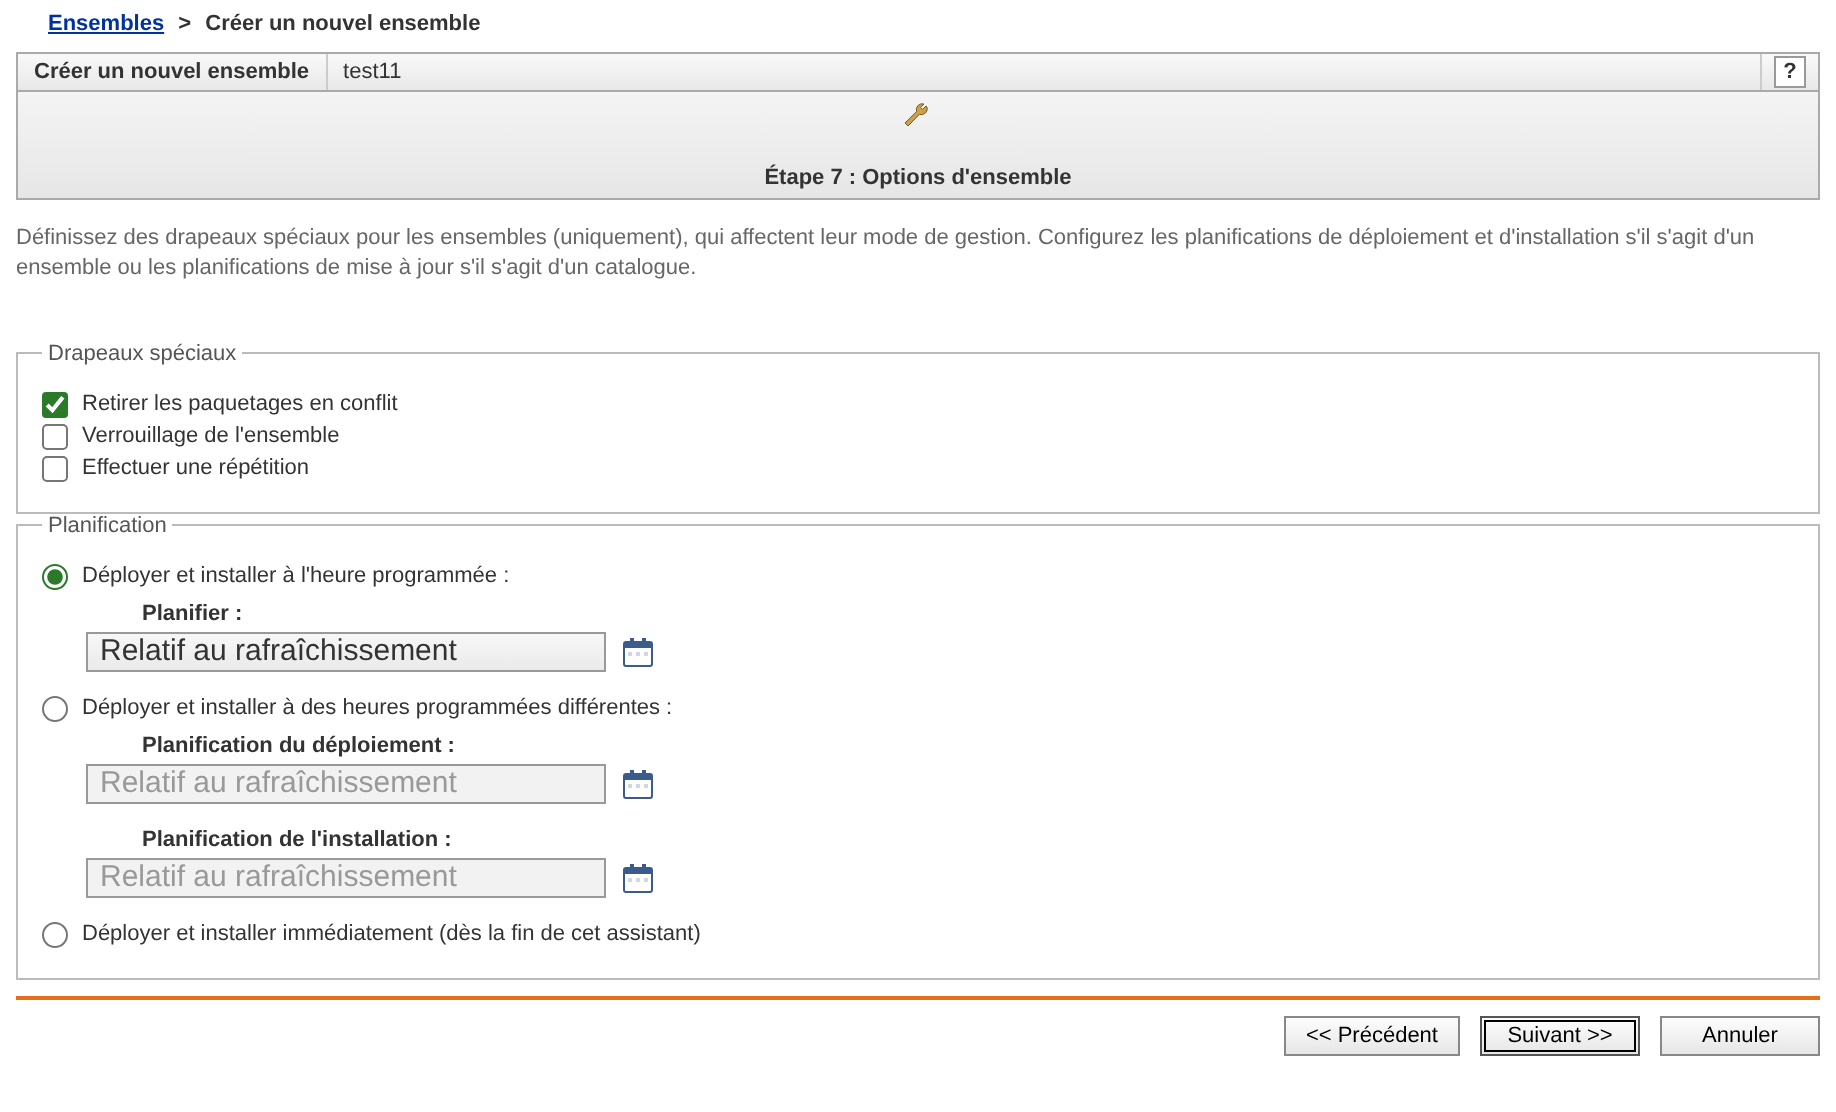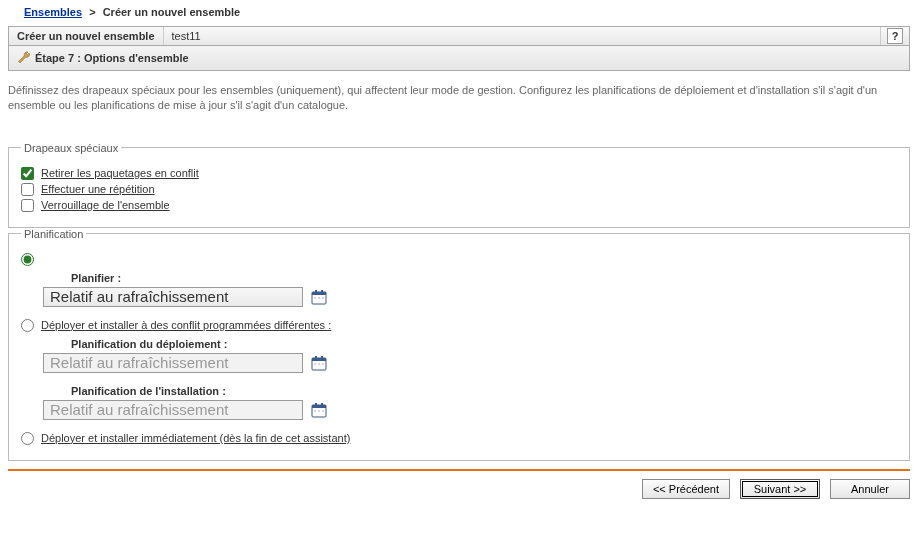--- a/index.html
+++ b/index.html
@@ -47,26 +47,27 @@
       font-size: 11px;
       line-height: 14px;
       text-align: center;
       cursor: pointer;
       color: #333;
       font-weight: bold;
     }
     .step-row {
       display: flex;
       align-items: center;
-      gap: 2px;
+      gap: 17px;
       padding: 4px 8px;
       border: 1px solid #aaa;
       border-top: none;
       background: linear-gradient(#f4f4f4, #e6e6e6);
       font-weight: bold;
+      flex-direction: column;
     }
     .tool-icon {
       width: 16px; height: 16px;
       display: inline-flex; align-items: center; justify-content: center;
     }
     .desc {
       margin: 12px 0 28px 0;
       color: #666;
       line-height: 1.4;
     }
@@ -78,21 +79,20 @@
     legend {
       color: #555;
       padding: 0 3px;
       font-size: 11px;
     }
     .opt-row {
       display: flex;
       align-items: flex-start;
       gap: 4px;
       margin: 3px 0;
-      text-decoration: underline;
     }
     .opt-row input[type="checkbox"],
     .opt-row input[type="radio"] {
       margin-right: 3px;
       accent-color: #2a7a2a;
     }
     .sub-block {
       margin: 6px 0 12px 22px;
     }
     .sub-label {
@@ -183,33 +183,34 @@
 <p class="desc">Définissez des drapeaux spéciaux pour les ensembles (uniquement), qui affectent leur mode de gestion. Configurez les planifications de déploiement et d'installation s'il s'agit d'un ensemble ou les planifications de mise à jour s'il s'agit d'un catalogue.</p>
 
 <fieldset>
   <legend>Drapeaux spéciaux</legend>
   <label class="opt-row">
     <input type="checkbox" checked="" style="">
     <span>Retirer les paquetages en conflit</span>
   </label>
   <label class="opt-row">
     <input type="checkbox" style="">
+    <span>Verrouillage de l'ensemble</span>
+  </label>
+  <label class="opt-row">
+    <input type="checkbox" style="">
     <span>Effectuer une répétition</span>
-  </label>
-  <label class="opt-row">
-    <input type="checkbox" style="">
-    <span>Verrouillage de l'ensemble</span>
   </label>
 </fieldset>
 
 <fieldset>
   <legend>Planification</legend>
 
   <label class="opt-row">
     <input type="radio" name="sched" checked="" style="">
+    <span>Déployer et installer à l'heure programmée :</span>
   </label>
   <div class="sub-block">
     <div class="sub-label">Planifier :</div>
     <div class="select-row">
       <div class="fake-select">Relatif au rafraîchissement</div>
       <span class="calendar-btn">
         <svg width="16" height="16" viewBox="0 0 16 16">
           <rect x="1" y="3" width="14" height="12" rx="1" fill="#fff" stroke="#3b5b8c"></rect>
           <rect x="1" y="3" width="14" height="3" fill="#3b5b8c"></rect>
           <rect x="4" y="1" width="2" height="3" fill="#3b5b8c"></rect>
@@ -217,21 +218,21 @@
           <rect x="3" y="8" width="2" height="2" fill="#d0d8e6"></rect>
           <rect x="7" y="8" width="2" height="2" fill="#d0d8e6"></rect>
           <rect x="11" y="8" width="2" height="2" fill="#d0d8e6"></rect>
         </svg>
       </span>
     </div>
   </div>
 
   <label class="opt-row">
     <input type="radio" name="sched" style="">
-    <span>Déployer et installer à des conflit programmées différentes :</span>
+    <span>Déployer et installer à des heures programmées différentes :</span>
   </label>
   <div class="sub-block">
     <div class="sub-label">Planification du déploiement :</div>
     <div class="select-row">
       <div class="fake-select disabled">Relatif au rafraîchissement</div>
       <span class="calendar-btn">
         <svg width="16" height="16" viewBox="0 0 16 16">
           <rect x="1" y="3" width="14" height="12" rx="1" fill="#fff" stroke="#3b5b8c"></rect>
           <rect x="1" y="3" width="14" height="3" fill="#3b5b8c"></rect>
           <rect x="4" y="1" width="2" height="3" fill="#3b5b8c"></rect>

